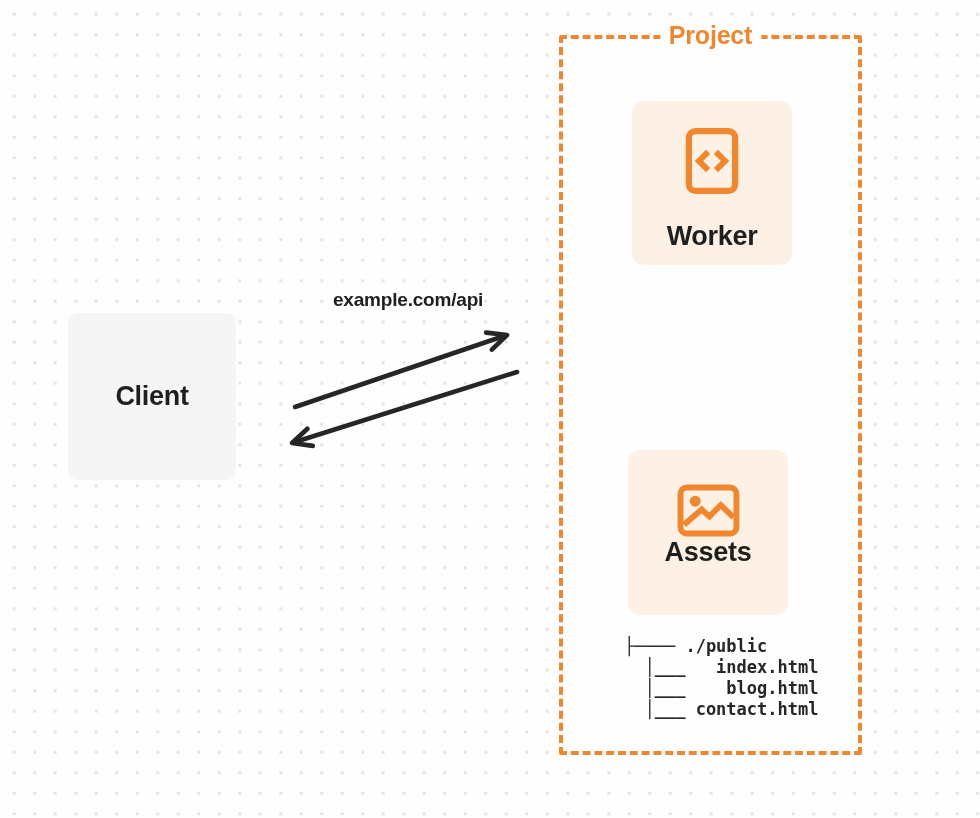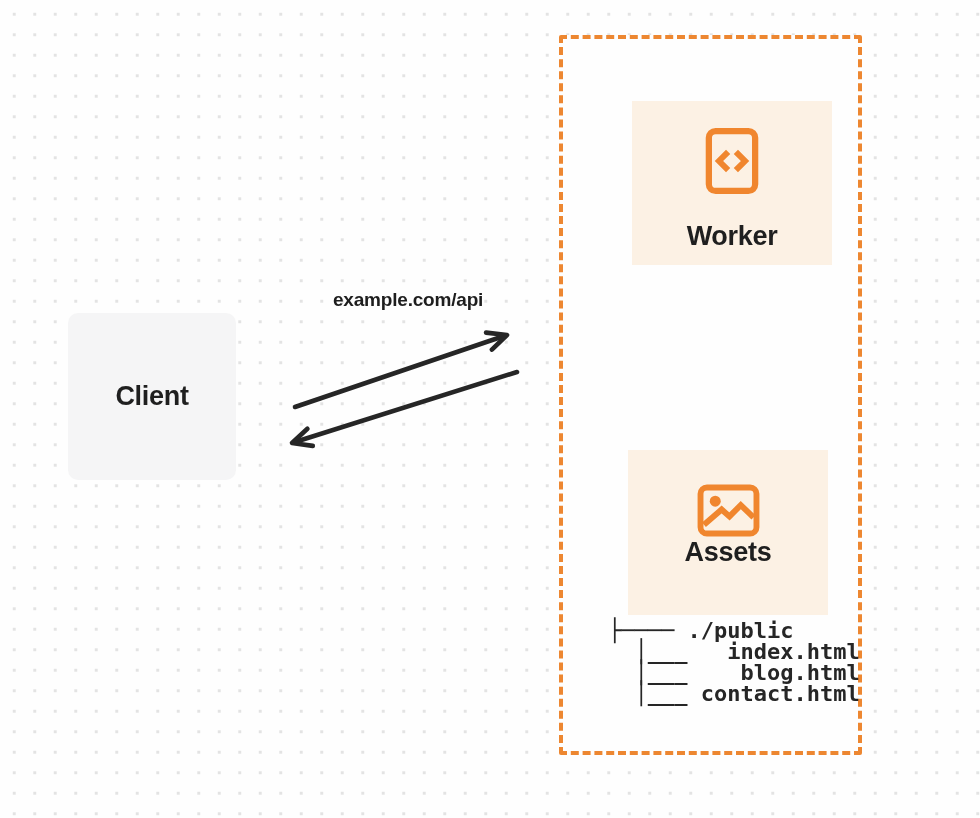--- a/index.html
+++ b/index.html
@@ -39,35 +39,35 @@
     border:4px dashed #ED8731;border-radius:2px;
     background:#FEFEFE;
   }
   .project-label{
     position:absolute;left:50%;top:-20px;transform:translateX(-50%);
     background:#FEFEFE;padding:0 9px;
     font-size:25px;font-weight:700;color:#ED8731;letter-spacing:-0.2px;
     line-height:32px;white-space:nowrap;
   }
   .card{
-    position:absolute;width:200px;box-sizing:border-box;
-    background:#FCF1E4;border-radius:0;
+    position:absolute;width:160px;box-sizing:border-box;
+    background:#FCF1E4;border-radius:12px;
     display:flex;flex-direction:column;align-items:center;
   }
   .card .label{
     font-size:27px;font-weight:700;color:#1F1F1F;letter-spacing:-0.3px;
     line-height:30px;
   }
   .worker-card{left:69px;top:62px;height:164px;padding-top:26px;gap:26px;}
   .assets-card{left:65px;top:411px;height:165px;padding-top:34px;}
   .icon{display:block;}
   .file-tree{
-    position:absolute;left:45px;top:581px;margin:0;
+    position:absolute;left:45px;top:581px;margin:16px;
     font-family:"DejaVu Sans Mono","Liberation Mono",monospace;
-    font-size:22px;line-height:21px;color:#262626;
+    font-size:17px;line-height:21px;color:#262626;
     white-space:pre;font-weight:700;
   }
 </style>
 </head>
 <body>
 
 <div class="canvas">
 
   <svg class="arrows-svg" width="980" height="818" viewBox="0 0 980 818">
     <g stroke="#262626" stroke-width="4.6" fill="none" stroke-linecap="round" stroke-linejoin="round">
@@ -82,20 +82,21 @@
     </g>
   </svg>
 
   <div class="client-box">
     <span class="label">Client</span>
   </div>
 
   <div class="url-label">example.com/api</div>
 
   <div class="project-box">
+    <div class="project-label">Project</div>
 
     <div class="card worker-card">
       <svg class="icon" width="54" height="68" viewBox="0 0 56 70">
         <g stroke="#F0862E" fill="none">
           <rect x="4" y="4" width="48" height="62" rx="7" stroke-width="6.5"></rect>
           <polyline points="24,25.5 14.5,35 24,44.5" stroke-width="6.2"></polyline>
           <polyline points="32,25.5 41.5,35 32,44.5" stroke-width="6.2"></polyline>
         </g>
       </svg>
       <span class="label">Worker</span>

